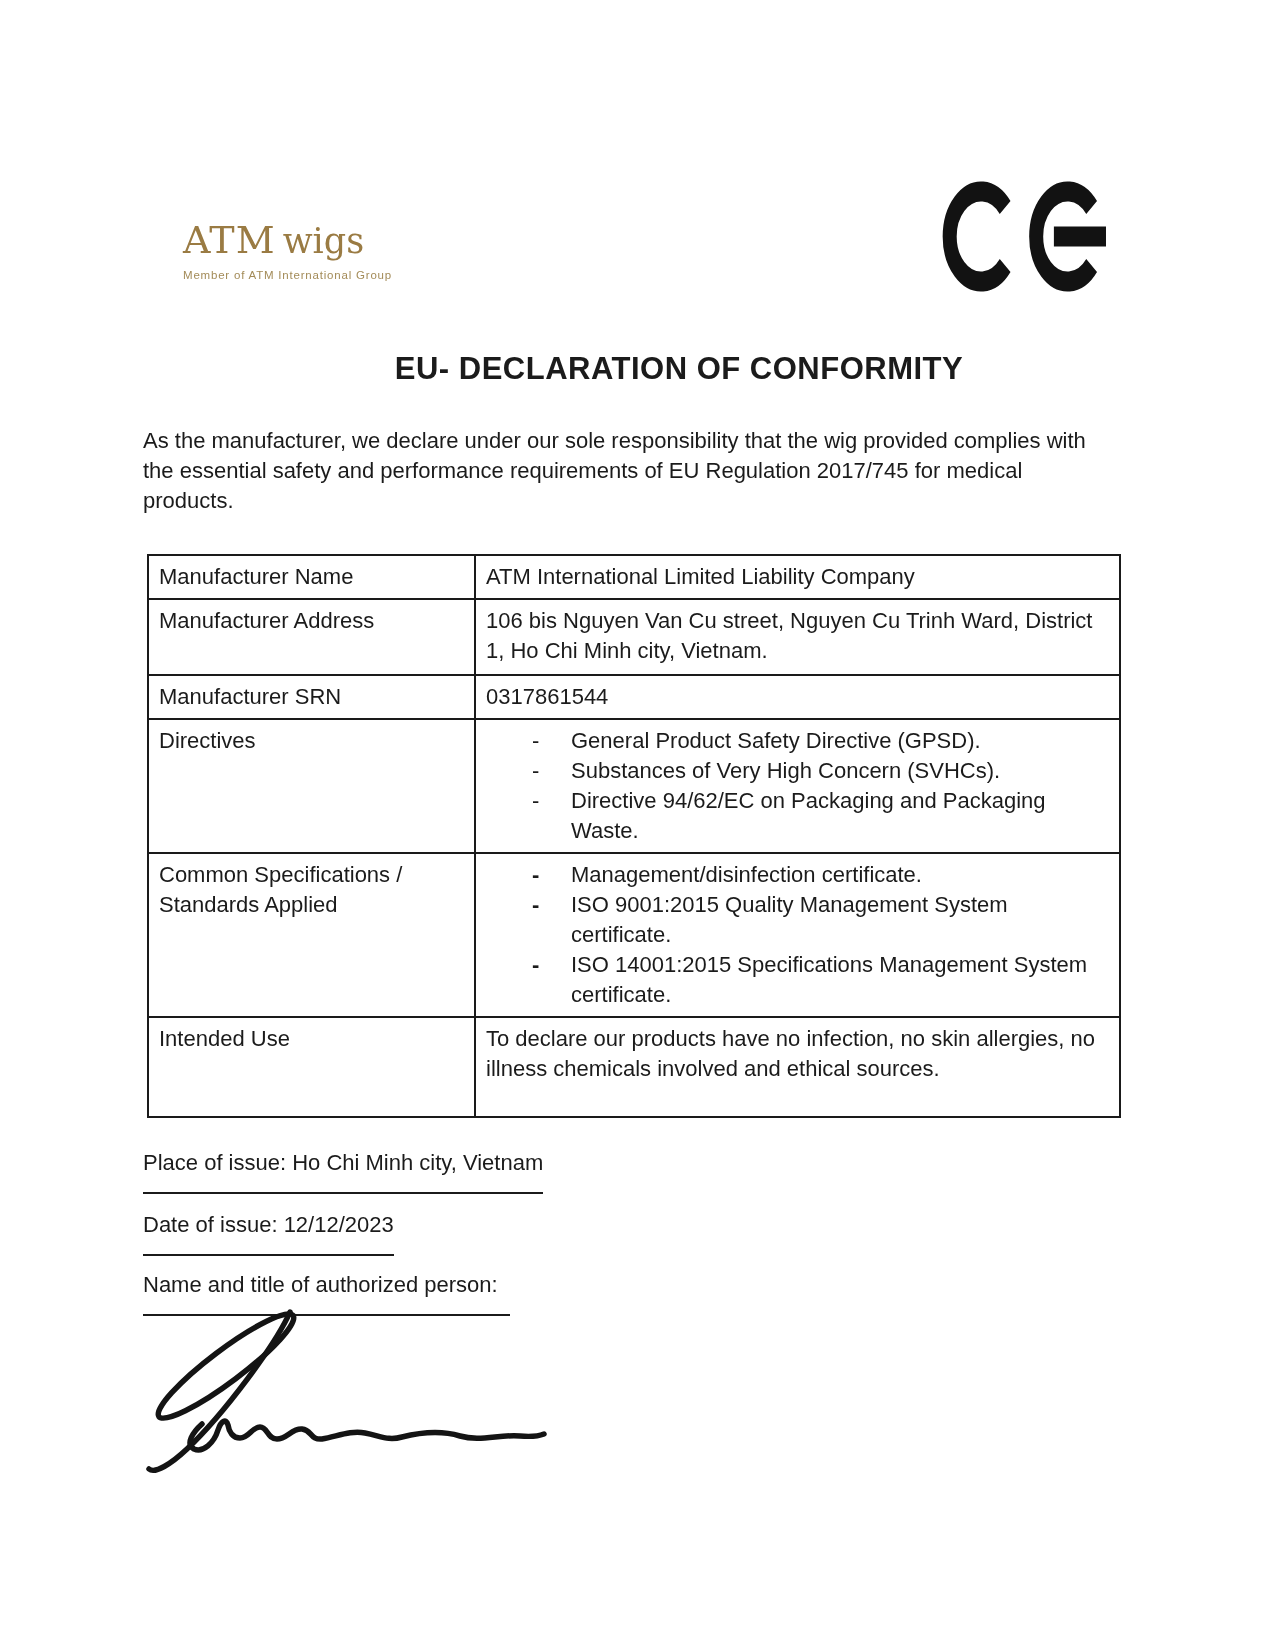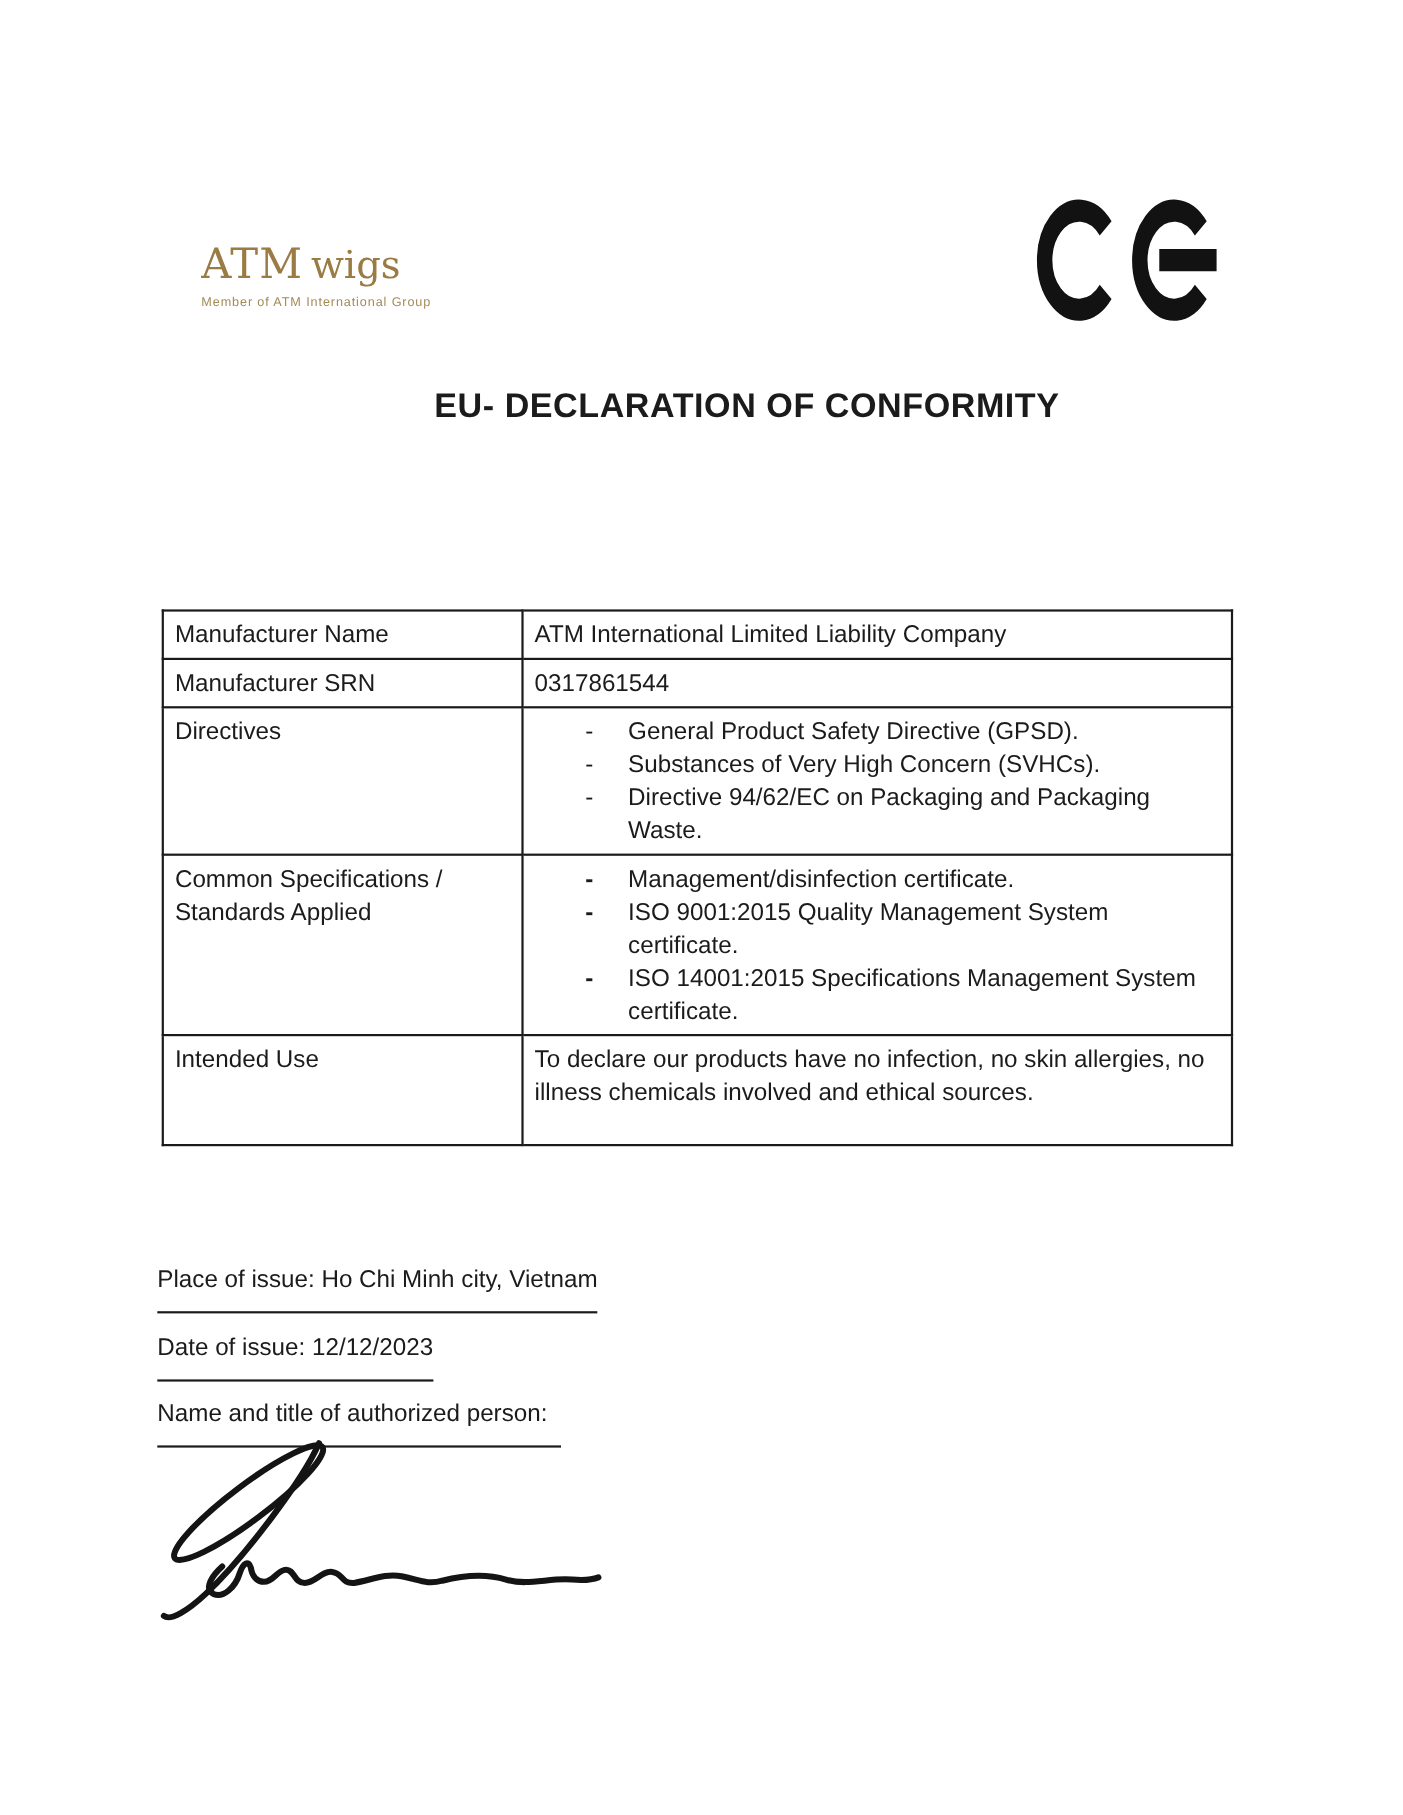--- a/index.html
+++ b/index.html
@@ -78,26 +78,31 @@
       <g fill="none" stroke="#121212" stroke-width="21">
         <path d="M96,29.8 A47,47 0 1 0 96,90.2"></path>
         <path d="M225.5,29.8 A47,47 0 1 0 225.5,90.2"></path>
         <path d="M169,60 L247,60"></path>
       </g>
     </svg>
   </div>
 
   <div class="doc-title">EU- DECLARATION OF CONFORMITY</div>
 
+  <div class="para intro">As the manufacturer, we declare under our sole responsibility that the wig provided complies with the essential safety and performance requirements of EU Regulation 2017/745 for medical products.</div>
 
   <table class="spec">
     <tbody>
       <tr class="r0">
         <td class="lbl">Manufacturer Name</td>
         <td class="val">ATM International Limited Liability Company</td>
+      </tr>
+      <tr class="r1">
+        <td class="lbl">Manufacturer Address</td>
+        <td class="val">106 bis Nguyen Van Cu street, Nguyen Cu Trinh Ward, District 1, Ho Chi Minh city, Vietnam.</td>
       </tr>
       <tr class="r2">
         <td class="lbl">Manufacturer SRN</td>
         <td class="val">0317861544</td>
       </tr>
       <tr class="r3">
         <td class="lbl">Directives</td>
         <td class="val">
           <div class="li">
               <span class="dash">-</span>

